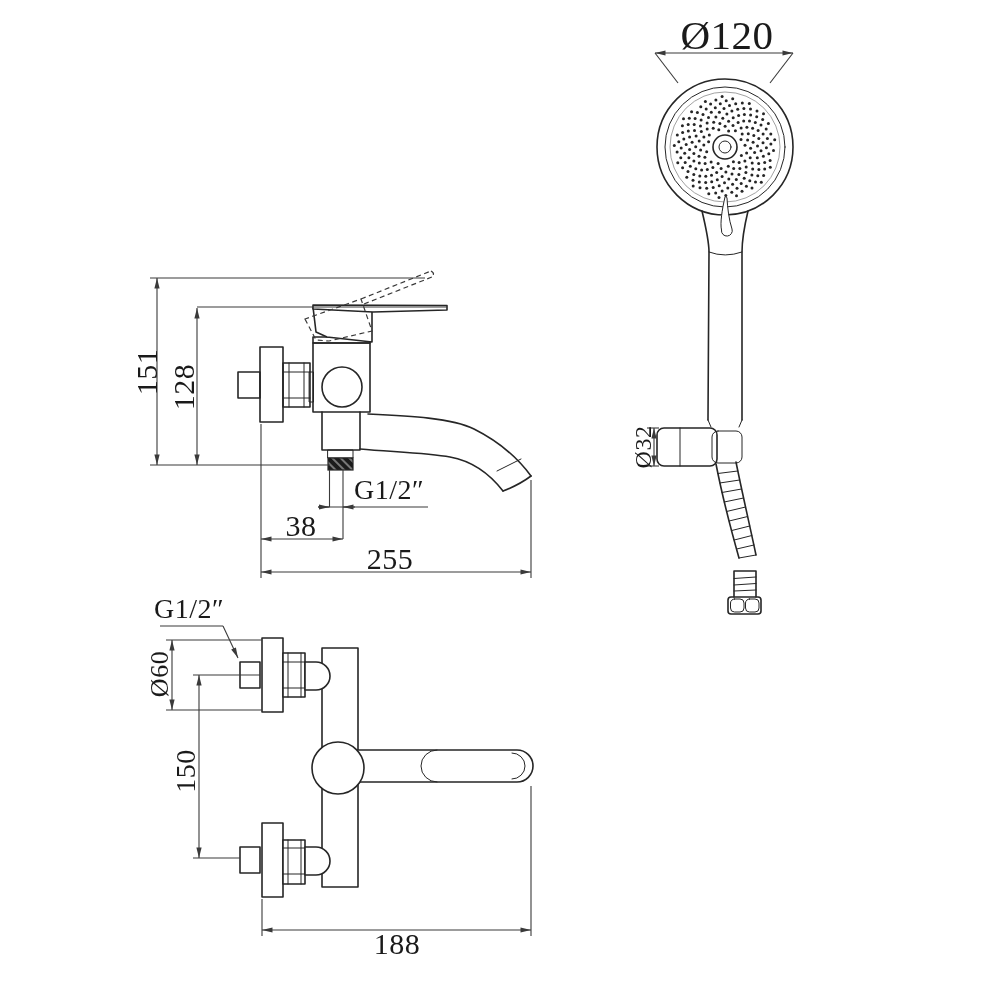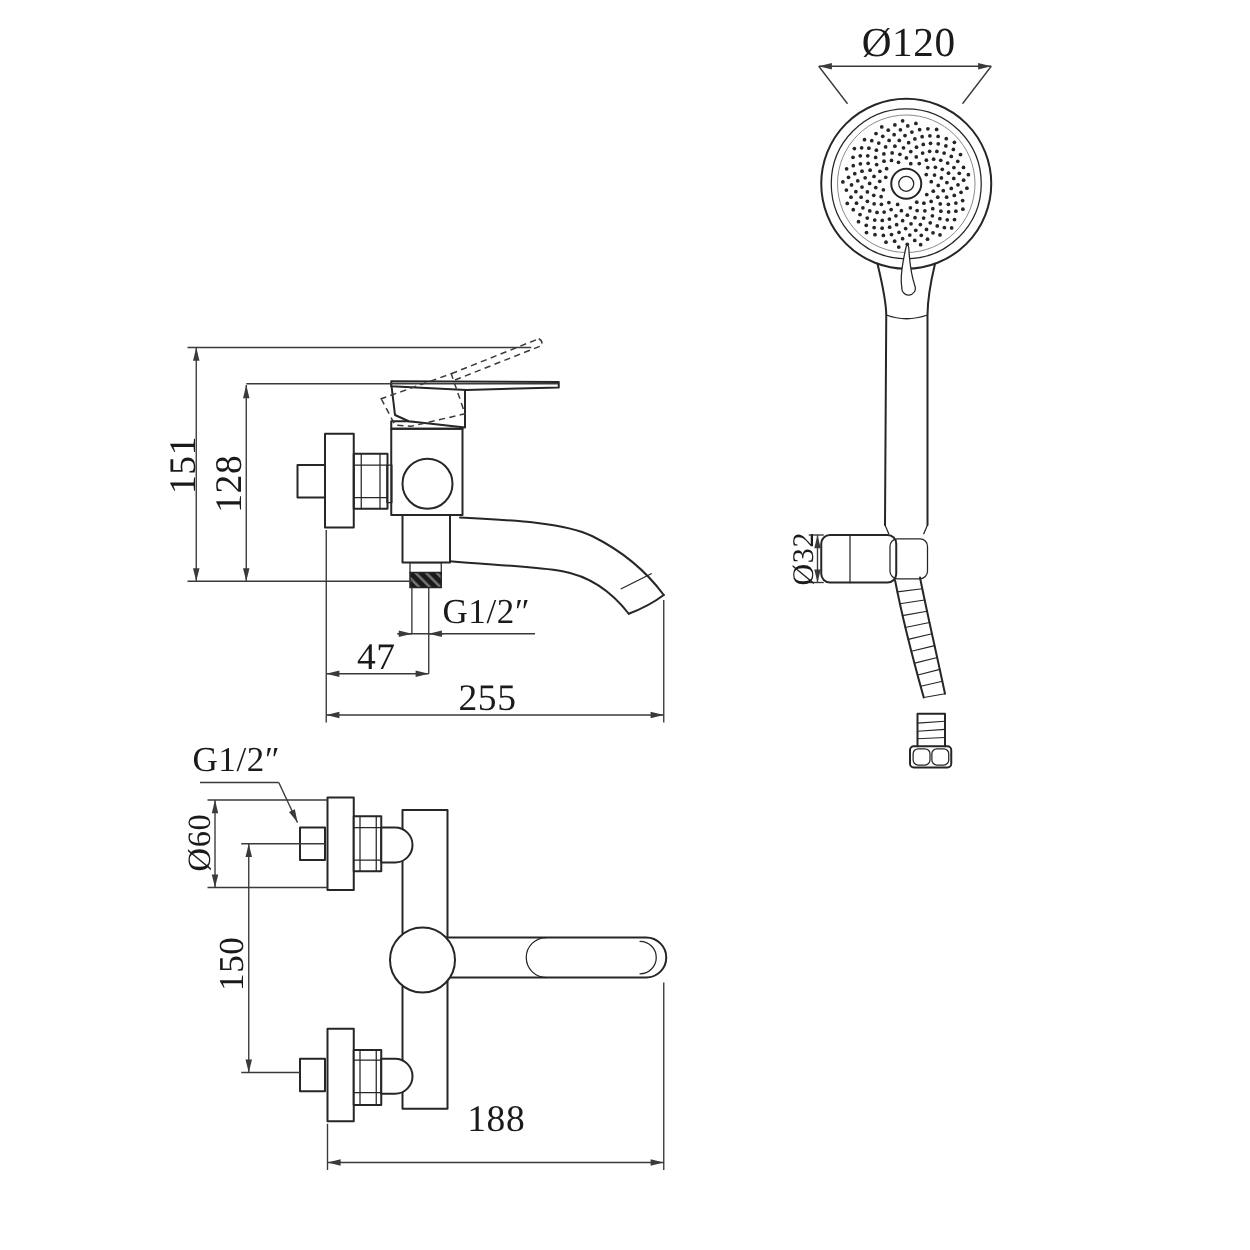--- a/index.html
+++ b/index.html
@@ -12,21 +12,21 @@
   .canvas{
     position:relative;width:1000px;height:1000px;background:var(--bg);
     font-family:"Liberation Serif", serif;overflow:hidden;
   }
   .canvas svg{position:absolute;left:0;top:0;}
   .dim-label{
     position:absolute;transform:translate(-50%,-50%);
     color:var(--txt);white-space:nowrap;line-height:1;letter-spacing:.5px;
   }
   .rot{transform:translate(-50%,-50%) rotate(-90deg);}
-  .fs30{font-size:30px;} .fs32{font-size:33px;} .fs28{font-size:28px;}
+  .fs30{font-size:30px;} .fs32{font-size:41px;} .fs28{font-size:28px;}
   .fs26{font-size:26px;} .fs24{font-size:24px;}
   
   .p{stroke:var(--line);stroke-width:1.6;fill:none;stroke-linejoin:round;stroke-linecap:round;}
   .pw{stroke:var(--line);stroke-width:1.6;fill:#fff;stroke-linejoin:round;}
   .fw{fill:#fff;stroke:none;}
   .thin{stroke-width:1;}
   .d{stroke:var(--dim);stroke-width:1.1;fill:none;stroke-linecap:butt;}
   .dash{stroke:var(--dim);stroke-width:1.2;fill:none;stroke-dasharray:5 3.5;}
   .dots circle{fill:var(--line);stroke:none;}
 </style>
@@ -416,24 +416,24 @@
         <rect x="730.5" y="599" width="13.5" height="13" rx="4" class="p thin"></rect>
         <rect x="745.5" y="599" width="13.5" height="13" rx="4" class="p thin"></rect>
       </g>
     </g>
   </g>
 </svg>
 
 <span class="dim-label rot fs30" style="left:147px;top:372px">151</span>
 <span class="dim-label rot fs30" style="left:184px;top:387px">128</span>
 <span class="dim-label fs28" style="left:389px;top:490px">G1/2″</span>
-<span class="dim-label fs30" style="left:301px;top:526px">47</span>
+<span class="dim-label fs30" style="left:301px;top:526px">38</span>
 <span class="dim-label fs30" style="left:390px;top:559px">255</span>
 
 <span class="dim-label fs32" style="left:727px;top:35px">Ø120</span>
 <span class="dim-label rot fs24" style="left:643px;top:447px">Ø32</span>
 
 <span class="dim-label fs28" style="left:189px;top:609px">G1/2″</span>
 <span class="dim-label rot fs26" style="left:160px;top:674px">Ø60</span>
 <span class="dim-label rot fs28" style="left:186px;top:771px">150</span>
-<span class="dim-label fs30" style="left:397px;top:896px">188</span>
+<span class="dim-label fs30" style="left:397px;top:944px">188</span>
 
 </div>
 
 </body></html>

